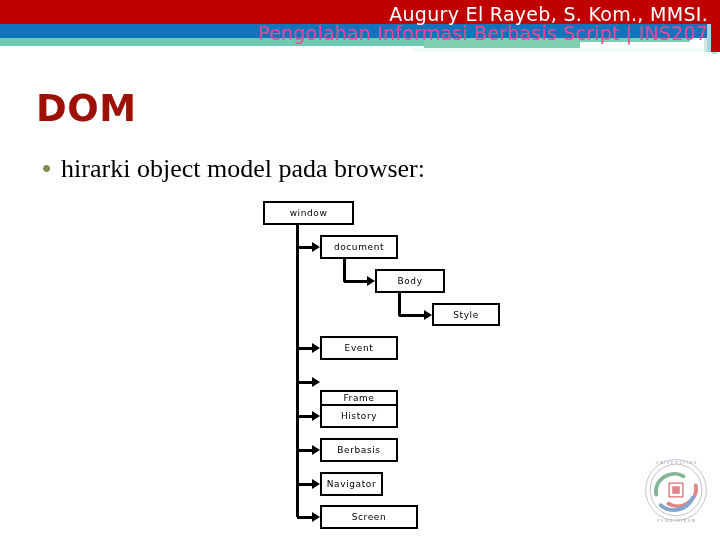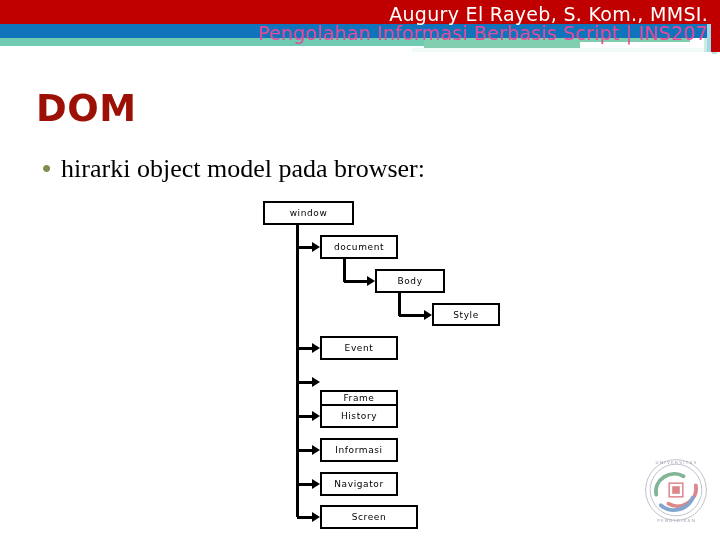--- a/index.html
+++ b/index.html
@@ -267,22 +267,22 @@
       <div class="conn" style="left: 398px; top: 293px; width: 3px; height: 23px;"></div>
       <div class="conn" style="left: 399px; top: 314px; width: 27px; height: 3px;"></div>
       <div class="arrow" style="left: 424px; top: 310px;"></div>
       <div class="node" style="left: 263px; top: 201px; width: 91px; height: 24px;">window</div>
       <div class="node" style="left: 320px; top: 235px; width: 78px; height: 24px;">document</div>
       <div class="node" style="left: 375px; top: 269px; width: 70px; height: 24px;">Body</div>
       <div class="node" style="left: 432px; top: 303px; width: 68px; height: 23px;">Style</div>
       <div class="node" style="left: 320px; top: 336px; width: 78px; height: 24px;">Event</div>
       <div class="node" style="left: 320px; top: 358px; width: 78px; height: 16px; margin-top: 32px;">Frame</div>
       <div class="node" style="left: 320px; top: 404px; width: 78px; height: 24px; text-align: right;">History</div>
-      <div class="node" style="left: 320px; top: 438px; width: 78px; height: 24px;">Informasi</div>
-      <div class="node" style="left: 320px; top: 472px; width: 78px; height: 24px;">Navigator</div>
+      <div class="node" style="left: 320px; top: 438px; width: 78px; height: 24px;">Berbasis</div>
+      <div class="node" style="left: 320px; top: 472px; width: 63px; height: 24px;">Navigator</div>
       <div class="node" style="left: 320px; top: 505px; width: 98px; height: 24px;">Screen</div>
     </div>
 
   <div class="logo">
     <svg viewBox="0 0 100 100" width="76" height="76">
       <g fill="none" stroke="#6b6b8a" stroke-width="1">
         <circle cx="50" cy="50" r="40"></circle>
         <circle cx="50" cy="50" r="34"></circle>
       </g>
       <g stroke-width="5" fill="none" stroke-linecap="round">

